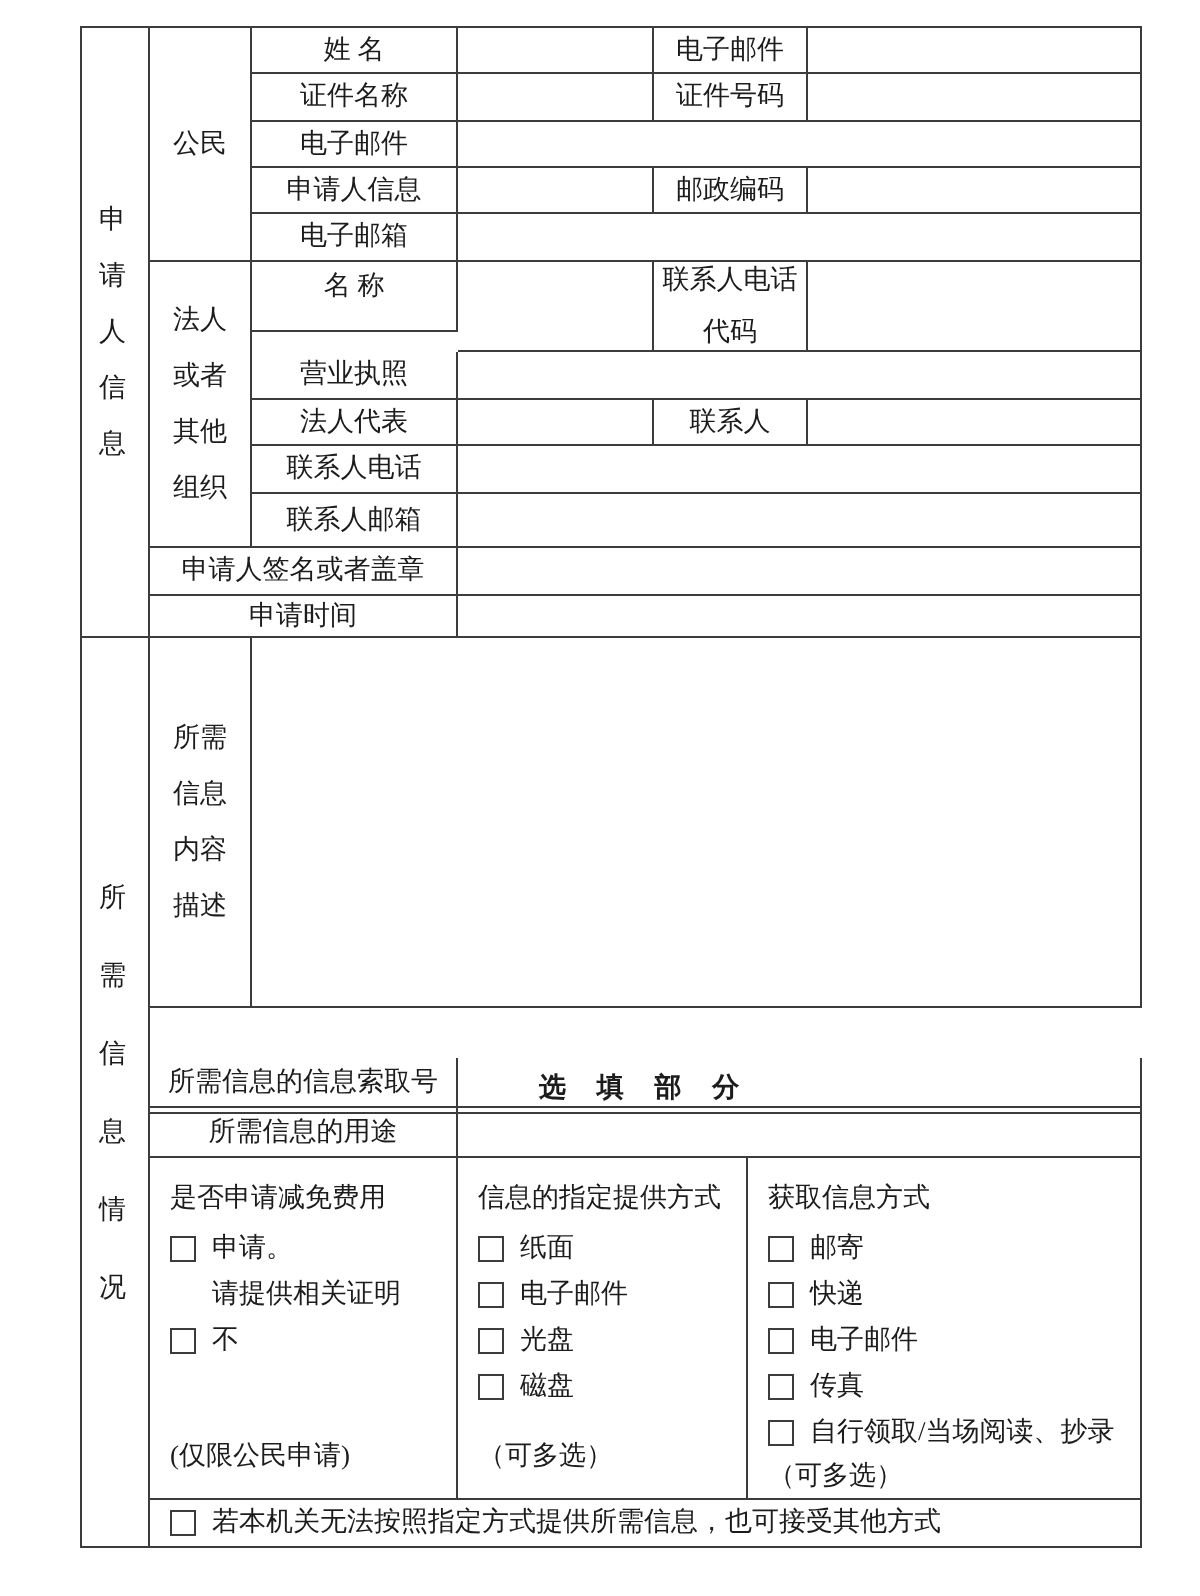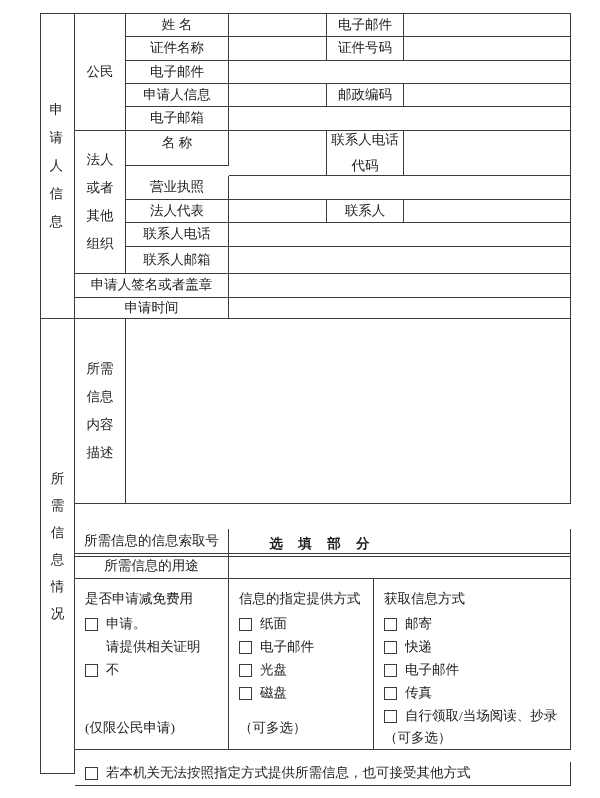--- a/index.html
+++ b/index.html
@@ -14,36 +14,36 @@
     border-top: 1px solid var(--ln); border-left: 1px solid var(--ln);
     box-sizing: border-box;
   }
   .c {
     position: absolute; box-sizing: border-box;
     border-right: 1px solid var(--ln); border-bottom: 1px solid var(--ln);
     display: flex; align-items: center; justify-content: center;
     text-align: center; line-height: 1.35; overflow: hidden;
   }
   .vtext { width: 16px; word-break: break-all; line-height: 28px; text-align: left; }
-  .vtext2 { width: 16px; word-break: break-all; line-height: 27px; text-align: center; }
+  .vtext2 { width: 16px; word-break: break-all; line-height: 39px; text-align: left; }
   .lines { line-height: 28px; text-align: center; }
   .lines2 { line-height: 26px; text-align: center; }
   .colbox {
     flex-direction: column; align-items: stretch; justify-content: flex-start;
     text-align: left; padding: 9px 10px 11px 10px;
   }
   .hdr { line-height: 22px; margin-bottom: 3px; }
   .opt { display: flex; align-items: center; min-height: 23px; }
   .box {
     width: 11px; height: 11px; border: 1px solid var(--ln);
     flex: 0 0 auto; margin-right: 8px; background: #fff;
   }
   .optnote { padding-left: 21px; min-height: 23px; display: flex; align-items: center; }
   .foot { margin-top: auto; line-height: 20px; }
-  .noterow { justify-content: flex-start; text-align: right; padding-left: 10px; margin-top: 12px; }
+  .noterow { justify-content: flex-start; text-align: right; padding-left: 10px; }
   .spaced { letter-spacing: 6px; font-weight: bold; }
 </style>
 </head>
 <body>
 
 <div class="sheet">
   <div class="tbl">
 
     <div class="c" style="left:0;top:0;width:34px;height:305px;">
       <div class="vtext">申请人信息</div>

